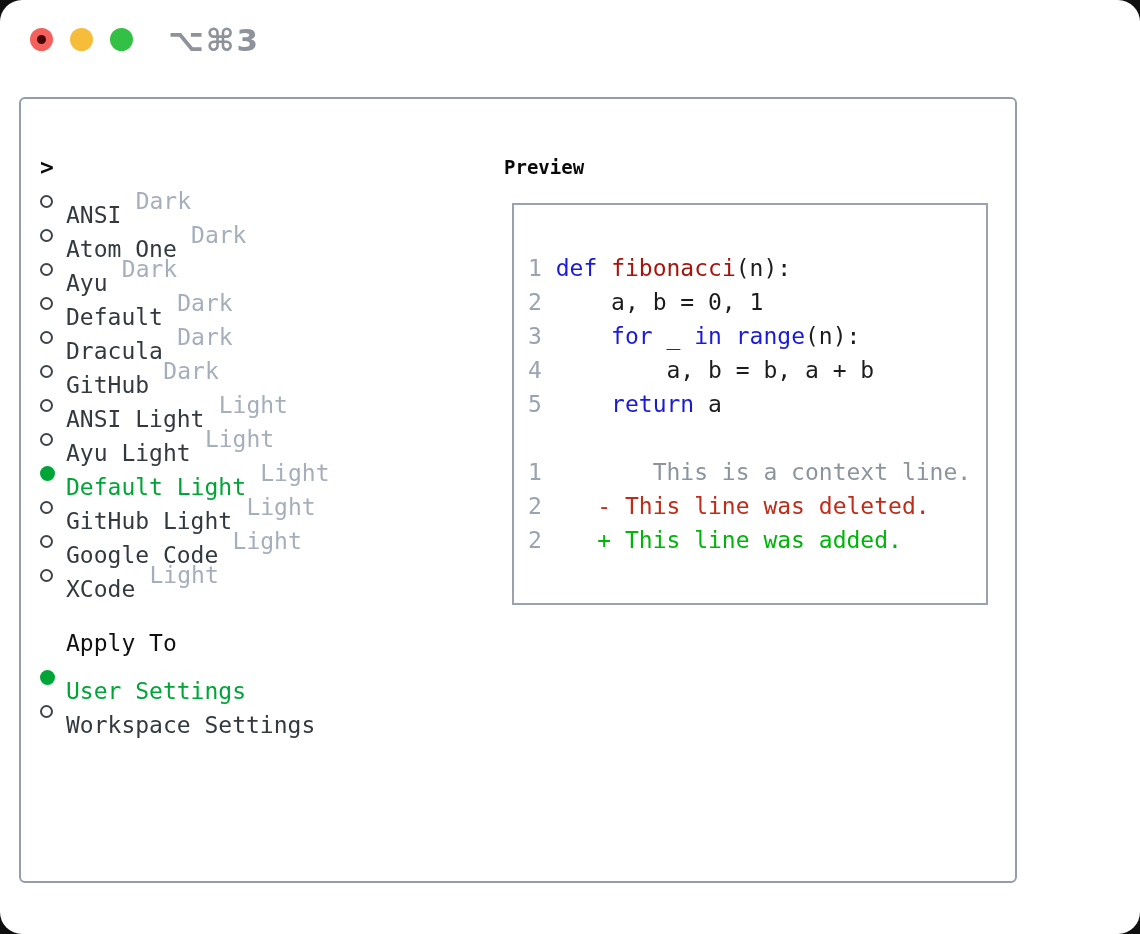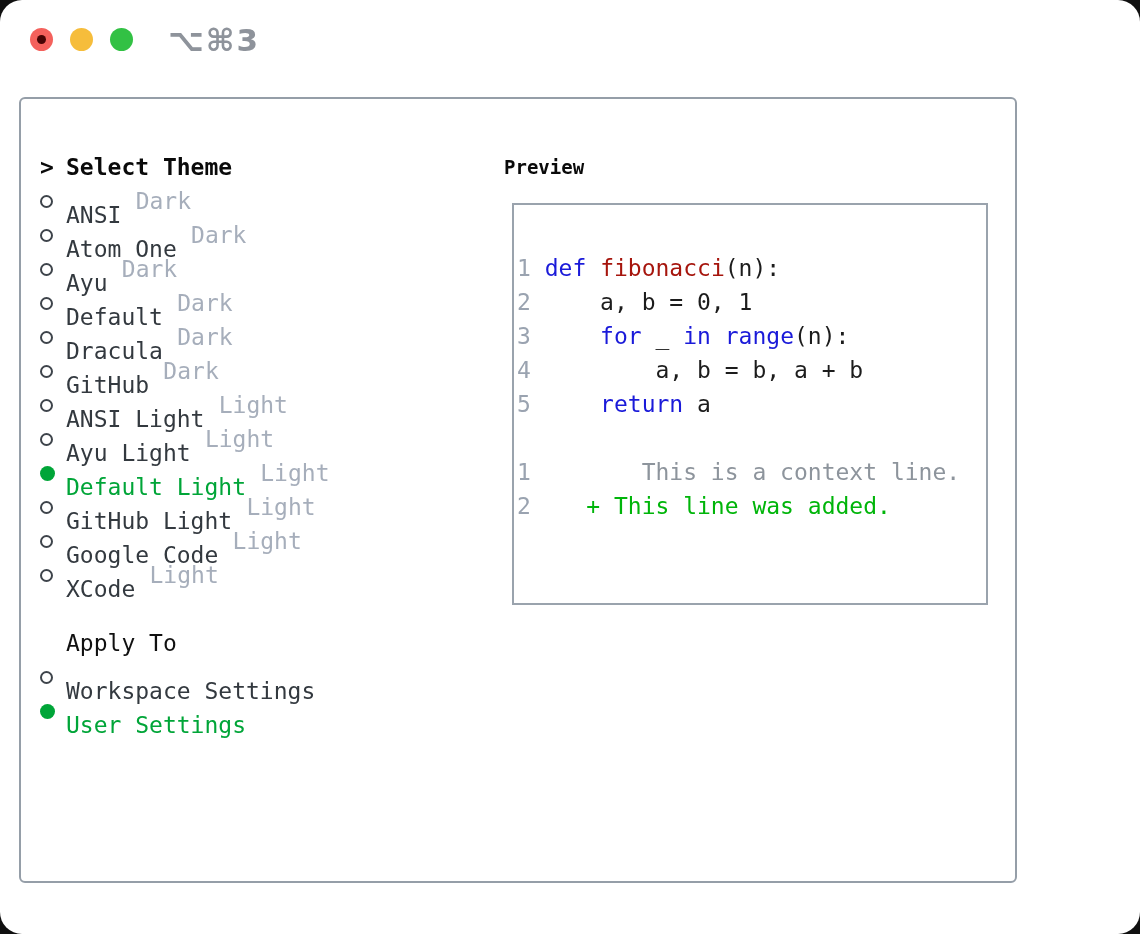--- a/index.html
+++ b/index.html
@@ -40,21 +40,21 @@
     color:var(--text-faint);font-size:23px;line-height:34px;
   }
   
   .preview-label{
     position:absolute;left:483px;top:51px;height:34px;line-height:34px;
     font-size:19px;font-weight:bold;color:#0a0a0a;
   }
   .preview-box{
     position:absolute;left:491px;top:104px;width:476px;height:402px;
     border:2px solid var(--preview-border);box-sizing:border-box;
-    padding:46px 0 0 3px;overflow:hidden;
+    padding:46px 0 0 14px;overflow:hidden;
   }
   .code-line{height:34px;line-height:34px;font-size:23px;white-space:pre;color:var(--code-plain);}
   .ln{color:var(--line-number);}
   .seg-keyword{color:var(--keyword);}
   .seg-function{color:var(--function);}
   .seg-plain{color:var(--code-plain);}
   .diff-context{color:var(--context);}
   .diff-deleted{color:var(--deleted);}
   .diff-added{color:var(--added);text-align:center;}
 </style>
@@ -70,21 +70,20 @@
   <div class="traffic tl-green"></div>
   <div class="shortcut">⌥⌘3</div>
 
   <div class="panel">
 
     <div class="left-col">
       <div class="row">
         <span class="marker-cell">
             <span class="cursor">&gt;</span>
           </span>
-        <span class="list-title">Select Theme</span>
       </div>
       <div id="theme-items">
           <div class="row">
             <span class="marker-cell">
               <span class="ring"></span>
             </span>
             <span class="item-label">ANSI</span>
             <span class="variant-tag">Dark</span>
           </div>
           <div class="row">
@@ -168,43 +167,44 @@
     </div>
 
     <div class="apply-block">
       <div class="row">
         <span class="marker-cell"></span>
         <span class="apply-title">Apply To</span>
       </div>
       <div id="apply-options">
           <div class="row">
             <span class="marker-cell">
+              <span class="dot-sel"></span>
+            </span>
+            <span class="item-label selected">User Settings</span>
+          </div>
+          <div class="row">
+            <span class="marker-cell">
               <span class="ring"></span>
             </span>
             <span class="item-label">Workspace Settings</span>
-          </div>
-          <div class="row">
-            <span class="marker-cell">
-              <span class="dot-sel"></span>
-            </span>
-            <span class="item-label selected">User Settings</span>
           </div>
         </div>
     </div>
 
 
     <div class="preview-label">Preview</div>
 
     <div class="preview-box">
       <div id="preview-code">
           <div class="code-line"><span class="ln">1</span><span class="seg-plain"> </span><span class="seg-keyword">def</span><span class="seg-plain"> </span><span class="seg-function">fibonacci</span><span class="seg-plain">(n):</span></div>
           <div class="code-line"><span class="ln">2</span><span class="seg-plain">     a, b = 0, 1</span></div>
           <div class="code-line"><span class="ln">3</span><span class="seg-plain">     </span><span class="seg-keyword">for</span><span class="seg-plain"> _ </span><span class="seg-keyword">in</span><span class="seg-plain"> </span><span class="seg-keyword">range</span><span class="seg-plain">(n):</span></div>
           <div class="code-line"><span class="ln">4</span><span class="seg-plain">         a, b = b, a + b</span></div>
           <div class="code-line"><span class="ln">5</span><span class="seg-plain">     </span><span class="seg-keyword">return</span><span class="seg-plain"> a</span></div>
           <div class="code-line"></div>
           <div class="code-line"><span class="ln">1</span><span class="diff-context">        This is a context line.</span></div>
+          <div class="code-line"><span class="ln">2</span><span class="diff-deleted">    - This line was deleted.</span></div>
           <div class="code-line"><span class="ln">2</span><span class="diff-added">    + This line was added.</span></div>
         </div>
     </div>
 
   </div>
 </div>
 
 </body></html>

